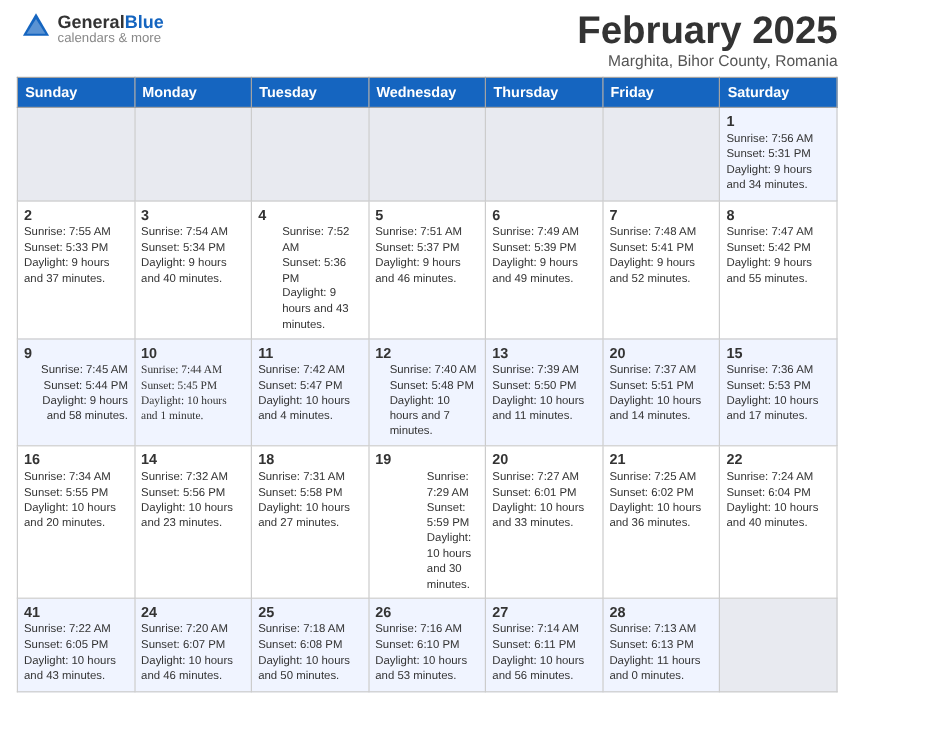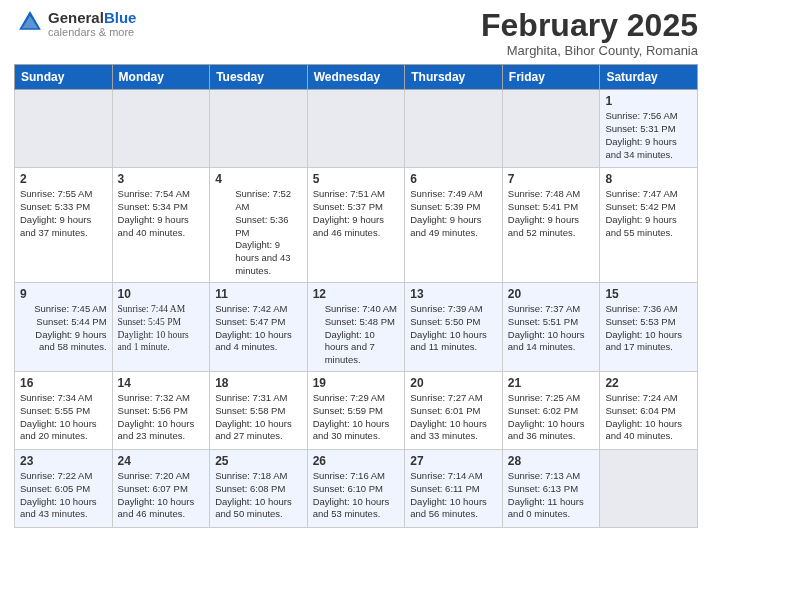--- a/index.html
+++ b/index.html
@@ -243,21 +243,21 @@
 Daylight: 10 hours and 23 minutes.</div>
           </td>
           <td>
             <span class="day-num">18</span>
             <div class="day-info" style="white-space: pre-line;">Sunrise: 7:31 AM
 Sunset: 5:58 PM
 Daylight: 10 hours and 27 minutes.</div>
           </td>
           <td>
             <span class="day-num">19</span>
-            <div class="day-info" style="white-space: pre-line;">Sunrise: 7:29 AM
+            <div class="day-info" style="white-space: pre-line; margin-left: 43px;">Sunrise: 7:29 AM
 Sunset: 5:59 PM
 Daylight: 10 hours and 30 minutes.</div>
           </td>
           <td>
             <span class="day-num">20</span>
             <div class="day-info" style="white-space: pre-line;">Sunrise: 7:27 AM
 Sunset: 6:01 PM
 Daylight: 10 hours and 33 minutes.</div>
           </td>
           <td>
@@ -268,21 +268,21 @@
           </td>
           <td>
             <span class="day-num">22</span>
             <div class="day-info" style="white-space: pre-line;">Sunrise: 7:24 AM
 Sunset: 6:04 PM
 Daylight: 10 hours and 40 minutes.</div>
           </td>
         </tr>
         <tr class="alt-row">
           <td>
-            <span class="day-num">23</span>
+            <span class="day-num">41</span>
             <div class="day-info" style="white-space: pre-line;">Sunrise: 7:22 AM
 Sunset: 6:05 PM
 Daylight: 10 hours and 43 minutes.</div>
           </td>
           <td>
             <span class="day-num">24</span>
             <div class="day-info" style="white-space: pre-line;">Sunrise: 7:20 AM
 Sunset: 6:07 PM
 Daylight: 10 hours and 46 minutes.</div>
           </td>

